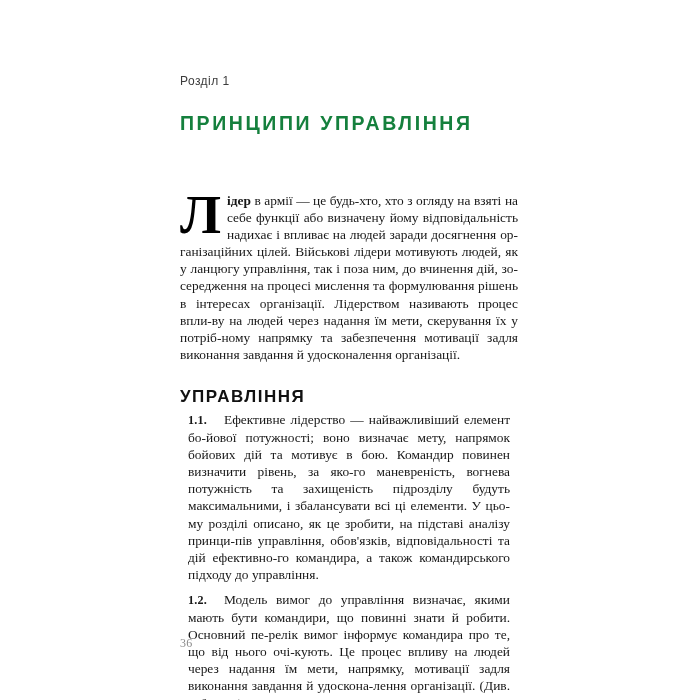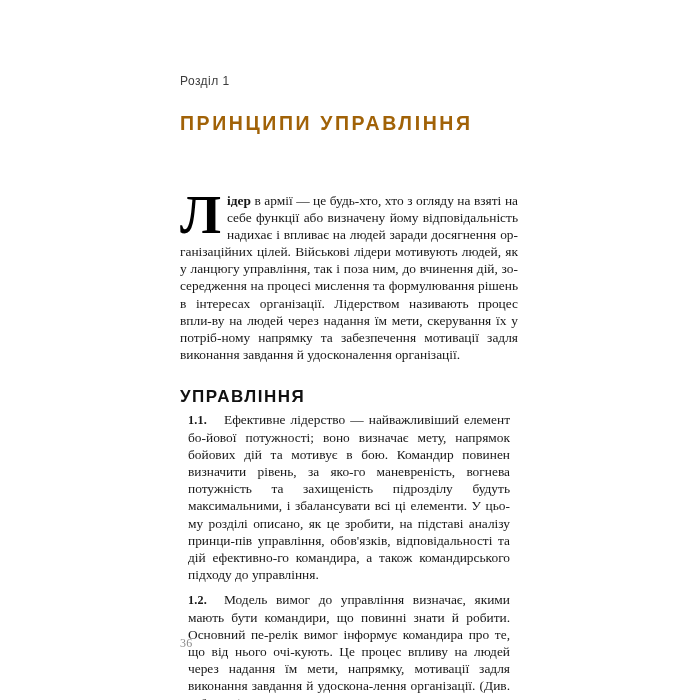--- a/index.html
+++ b/index.html
@@ -40,21 +40,21 @@
 
   
   .chapter-title {
     position: absolute;
     left: 0;
     top: 100px;
     font-family: "Liberation Sans", sans-serif;
     font-size: 19.5px;
     font-weight: 700;
     letter-spacing: 2.6px;
-    color: #a16207;
+    color: #15803d;
     white-space: nowrap;
     line-height: 1.1;
   }
 
   
   .body-block {
     position: absolute;
     left: 0;
     width: 338px;
     font-family: "Liberation Serif", serif;

